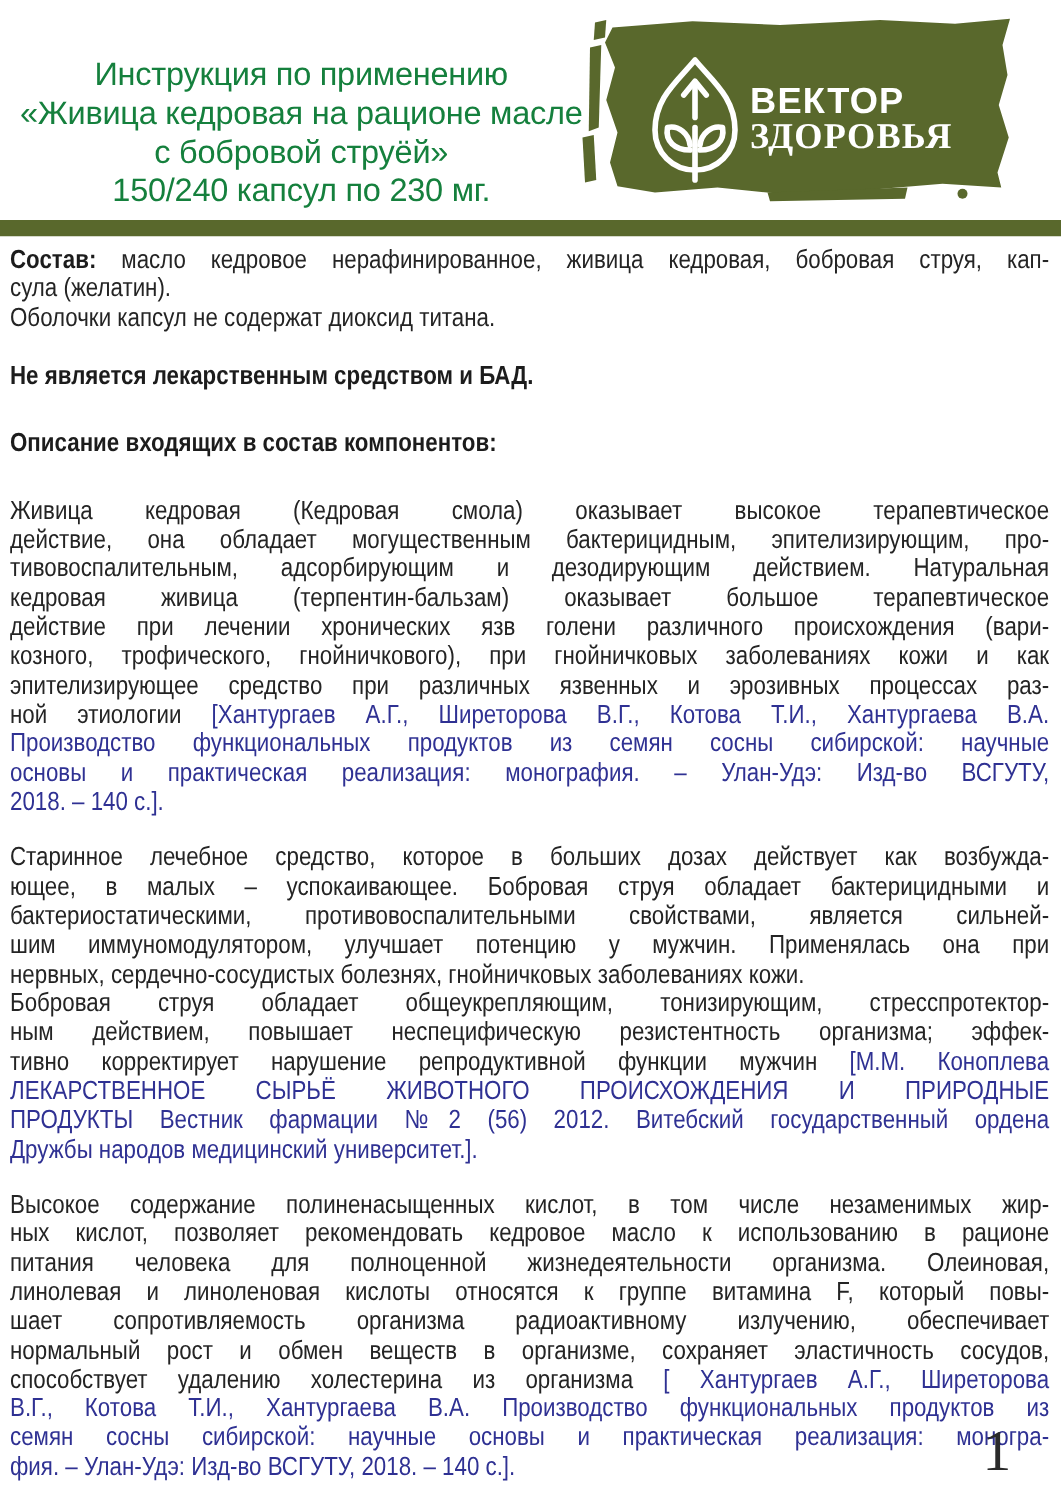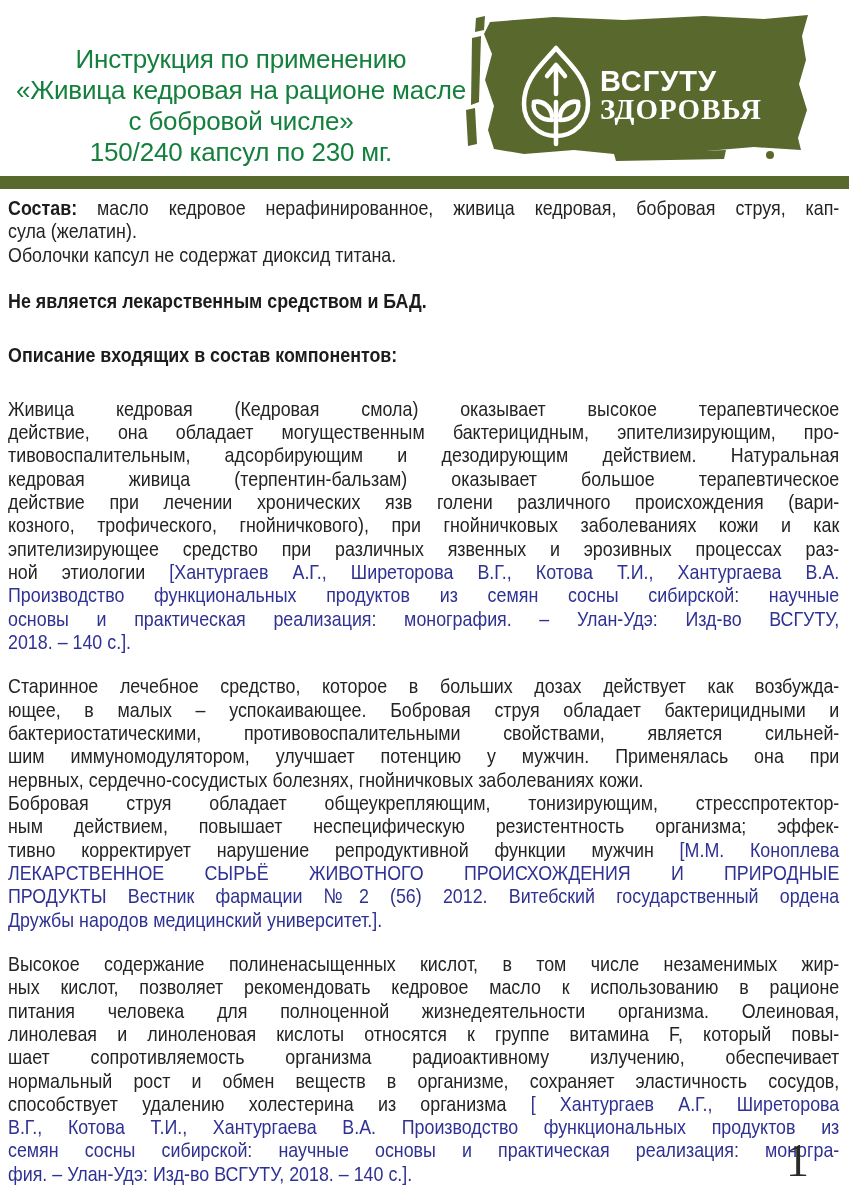--- a/index.html
+++ b/index.html
@@ -58,21 +58,21 @@
     font-family:"Liberation Serif", serif;
     font-size:46px; line-height:46px; color:#2a2a2a;
   }
 </style>
 </head>
 <body>
 
 <div id="title-block">
   <div>Инструкция по применению</div>
   <div>«Живица кедровая на рационе масле</div>
-  <div>с бобровой числе»</div>
+  <div>с бобровой струёй»</div>
   <div>150/240 капсул по 230 мг.</div>
 </div>
 
 <div id="logo">
   <svg width="358" height="152" viewBox="0 0 358 152">
 
     <path fill="#59682c" d="M26,12 L90,7 L160,10 L240,6 L300,9 L344,5
       L338,26 L342,50 L335,74 L343,100 L334,128 L337,140
       L290,137 L230,142 L170,146 L110,140 L60,144 L30,139
       L24,120 L30,96 L21,70 L28,44 L20,24 Z"></path>
@@ -86,21 +86,21 @@
 
     <g stroke="#ffffff" stroke-width="4.5" fill="none" stroke-linecap="round" stroke-linejoin="round">
       <path d="M92,38 C78,55 60,68 60,94 C60,112 74,126 92,126 C110,126 124,112 124,94 C124,68 106,55 92,38 Z"></path>
       <path d="M92,56 L92,84"></path>
       <path d="M83,66 L92,55 L101,66"></path>
       <path d="M92,92 L92,134"></path>
       <path d="M88,110 C76,110 68,103 70,92 C79,90 87,97 88,106"></path>
       <path d="M96,110 C108,110 116,103 114,92 C105,90 97,97 96,106"></path>
     </g>
   </svg>
-  <div class="brand-line" id="brand-line1">ВСГУТУ</div>
+  <div class="brand-line" id="brand-line1">ВЕКТОР</div>
   <div class="brand-line" id="brand-line2">ЗДОРОВЬЯ</div>
 </div>
 
 <div id="divider"></div>
 
 <div id="doc-body">
     <div class="doc-block paragraph">
       <div class="line just"><span class="seg bold">Состав:</span><span class="seg normal"> масло кедровое нерафинированное, живица кедровая, бобровая струя, кап-</span></div>
       <div class="line"><span class="seg normal">сула (желатин).</span></div>
       <div class="line"><span class="seg normal">Оболочки капсул не содержат диоксид титана.</span></div>

